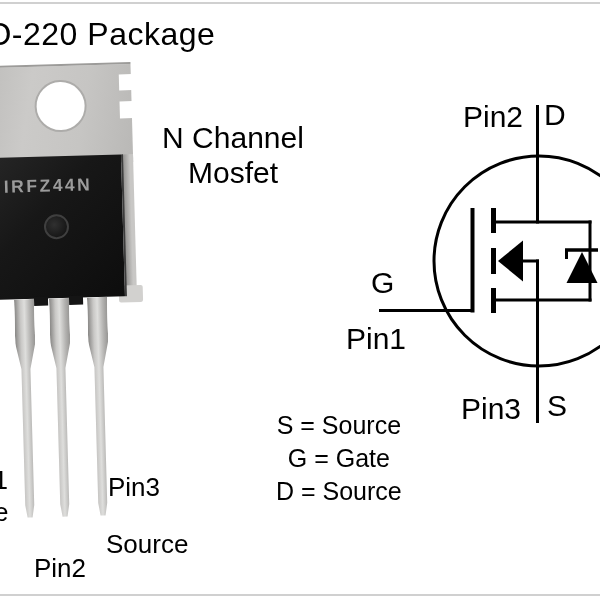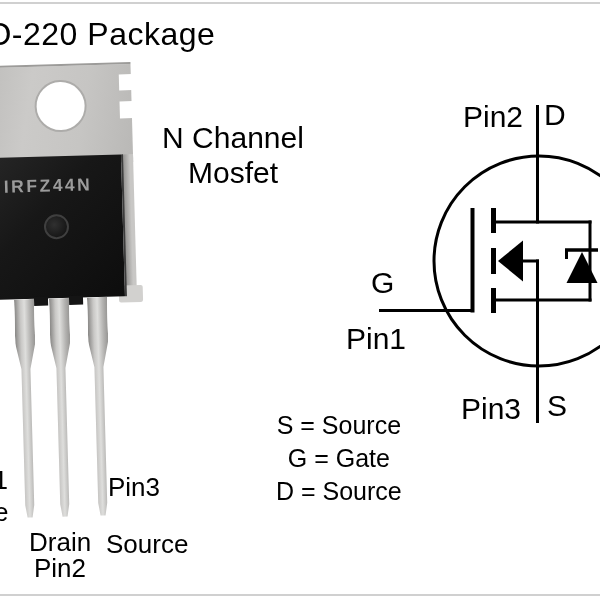--- a/index.html
+++ b/index.html
@@ -109,21 +109,20 @@
     <div class="abs nub b"></div>
     <div class="abs pin p1"></div>
     <div class="abs pin p2"></div>
     <div class="abs pin p3"></div>
   </div>
 
   <div class="lbl pin-lbl pkg-pin1">Pin1</div>
   <div class="lbl pin-lbl pkg-gate">Gate</div>
   <div class="lbl pin-lbl pkg-pin3">Pin3</div>
   <div class="lbl pin-lbl pkg-source">Source</div>
-  <div class="lbl pin-lbl pkg-drain">Drain</div>
   <div class="lbl pin-lbl pkg-pin2">Pin2</div>
 
   <svg class="abs sch" viewBox="0 0 600 600">
     <circle cx="539" cy="261" r="105"></circle>
     <line x1="537.5" y1="105" x2="537.5" y2="223.5"></line>
     <line x1="493" y1="222" x2="591.5" y2="222"></line>
     <line class="gate-bar" x1="472.5" y1="208" x2="472.5" y2="312.5"></line>
     <line x1="379" y1="310.5" x2="474" y2="310.5"></line>
     <line class="chan" x1="493.5" y1="208" x2="493.5" y2="233"></line>
     <line class="chan" x1="493.5" y1="248" x2="493.5" y2="274"></line>

